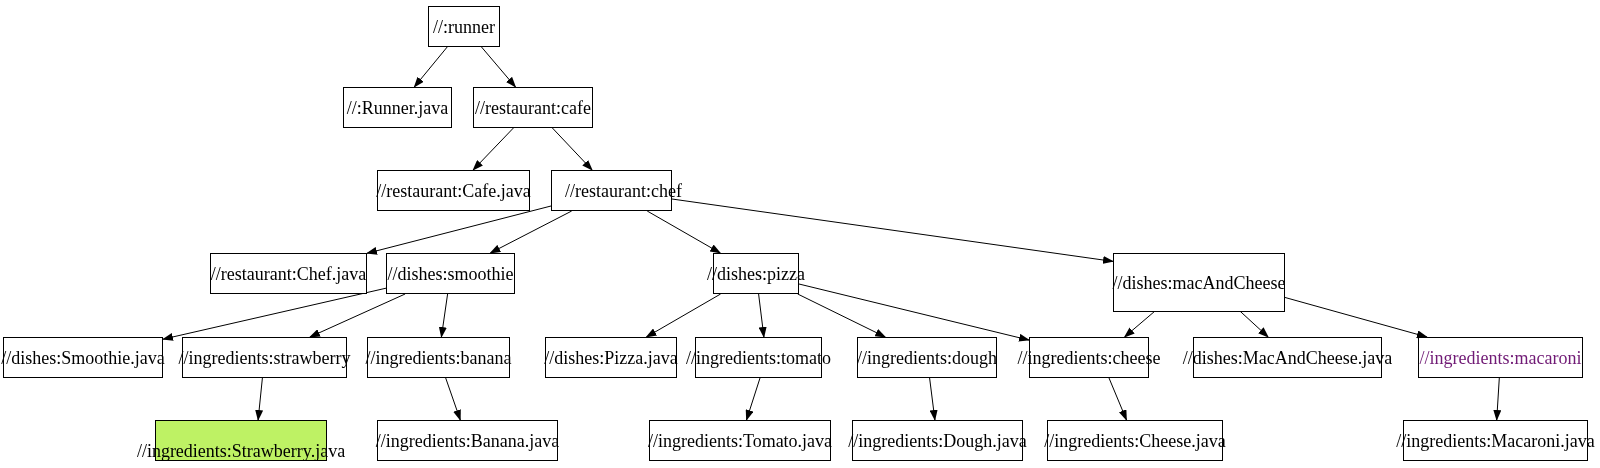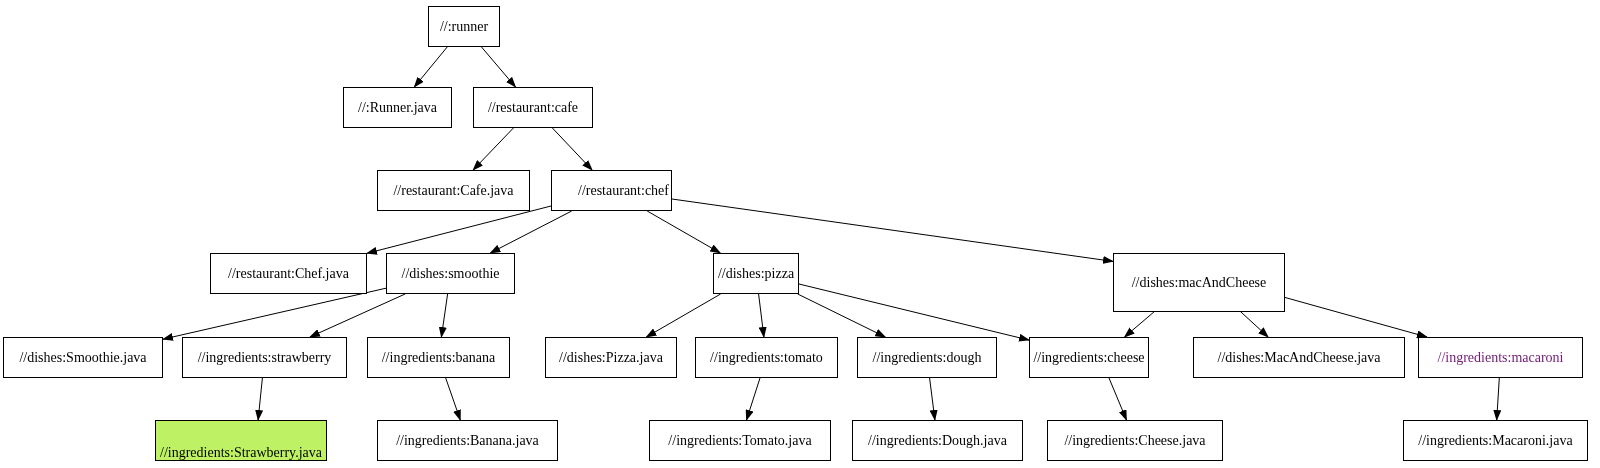--- a/index.html
+++ b/index.html
@@ -24,21 +24,21 @@
   }
   .node {
     position: absolute;
     box-sizing: border-box;
     background: #ffffff;
     border: 1px solid #000000;
     display: flex;
     align-items: center;
     justify-content: center;
     white-space: nowrap;
-    font-size: 14px;
+    font-size: 18px;
     color: #000000;
     line-height: 1;
   }
   .node span {
     padding: 0 2px;
   }
 </style>
 </head>
 <body>
 
@@ -109,30 +109,30 @@
       </div>
       <div class="node" style="left: 182px; top: 337px; width: 165px; height: 41px; border-color: rgb(0, 0, 0); background: rgb(255, 255, 255);">
         <span style="color: rgb(0, 0, 0);">//ingredients:strawberry</span>
       </div>
       <div class="node" style="left: 367px; top: 337px; width: 143px; height: 41px; border-color: rgb(0, 0, 0); background: rgb(255, 255, 255);">
         <span style="color: rgb(0, 0, 0);">//ingredients:banana</span>
       </div>
       <div class="node" style="left: 545px; top: 337px; width: 132px; height: 41px; border-color: rgb(0, 0, 0); background: rgb(255, 255, 255);">
         <span style="color: rgb(0, 0, 0);">//dishes:Pizza.java</span>
       </div>
-      <div class="node" style="left: 695px; top: 337px; width: 143px; height: 41px; border-color: rgb(0, 0, 0); background: rgb(255, 255, 255);">
+      <div class="node" style="left: 695px; top: 337px; width: 127px; height: 41px; border-color: rgb(0, 0, 0); background: rgb(255, 255, 255);">
         <span style="color: rgb(0, 0, 0);">//ingredients:tomato</span>
       </div>
       <div class="node" style="left: 857px; top: 337px; width: 140px; height: 41px; border-color: rgb(0, 0, 0); background: rgb(255, 255, 255);">
         <span style="color: rgb(0, 0, 0);">//ingredients:dough</span>
       </div>
       <div class="node" style="left: 1029px; top: 337px; width: 120px; height: 41px; border-color: rgb(0, 0, 0); background: rgb(255, 255, 255);">
         <span style="color: rgb(0, 0, 0);">//ingredients:cheese</span>
       </div>
-      <div class="node" style="left: 1193px; top: 337px; width: 212px; height: 41px; border-color: rgb(0, 0, 0); background: rgb(255, 255, 255);">
+      <div class="node" style="left: 1193px; top: 337px; width: 189px; height: 41px; border-color: rgb(0, 0, 0); background: rgb(255, 255, 255);">
         <span style="color: rgb(0, 0, 0);">//dishes:MacAndCheese.java</span>
       </div>
       <div class="node" style="left: 1418px; top: 337px; width: 165px; height: 41px; border-color: rgb(0, 0, 0); background: rgb(255, 255, 255);">
         <span style="color: #701a75;">//ingredients:macaroni</span>
       </div>
       <div class="node" style="left: 155px; top: 420px; width: 172px; height: 41px; border-color: rgb(0, 0, 0); background: #bef264; align-items: flex-end;">
         <span style="color: rgb(0, 0, 0);">//ingredients:Strawberry.java</span>
       </div>
       <div class="node" style="left: 377px; top: 420px; width: 181px; height: 41px; border-color: rgb(0, 0, 0); background: rgb(255, 255, 255);">
         <span style="color: rgb(0, 0, 0);">//ingredients:Banana.java</span>

